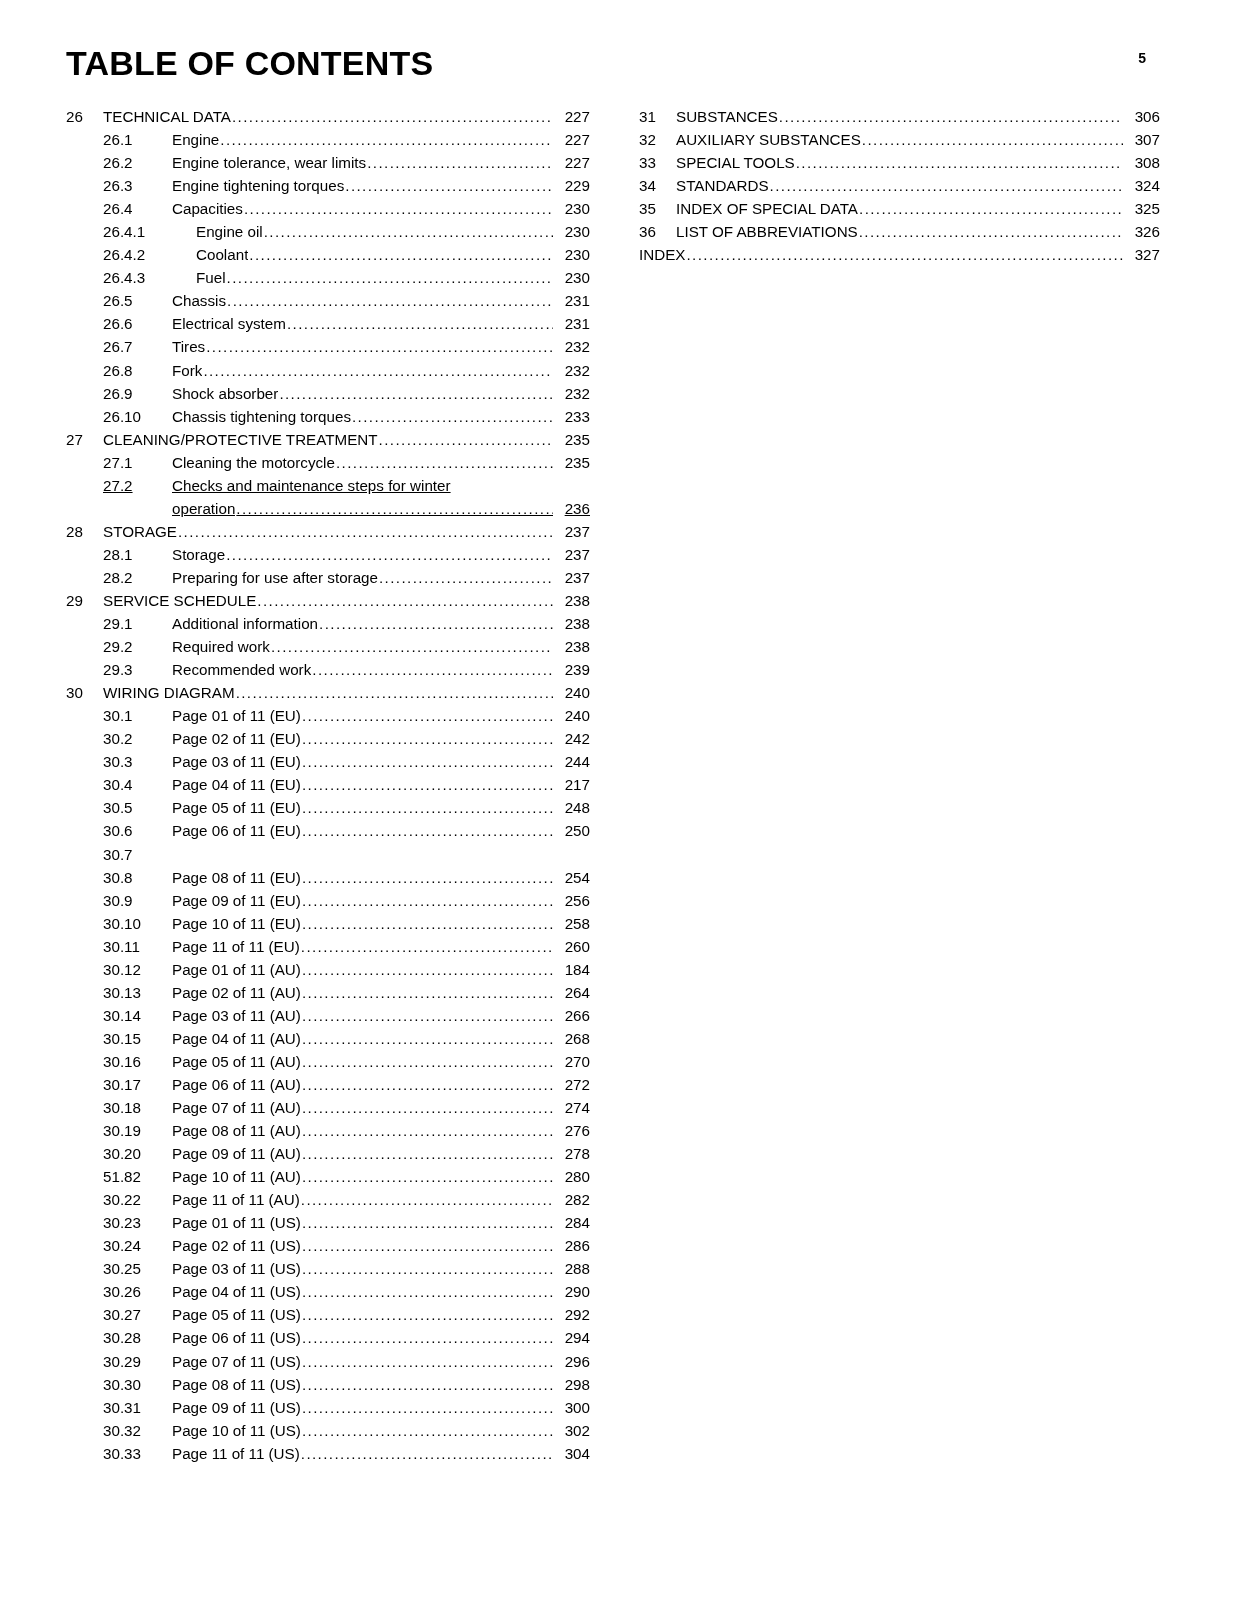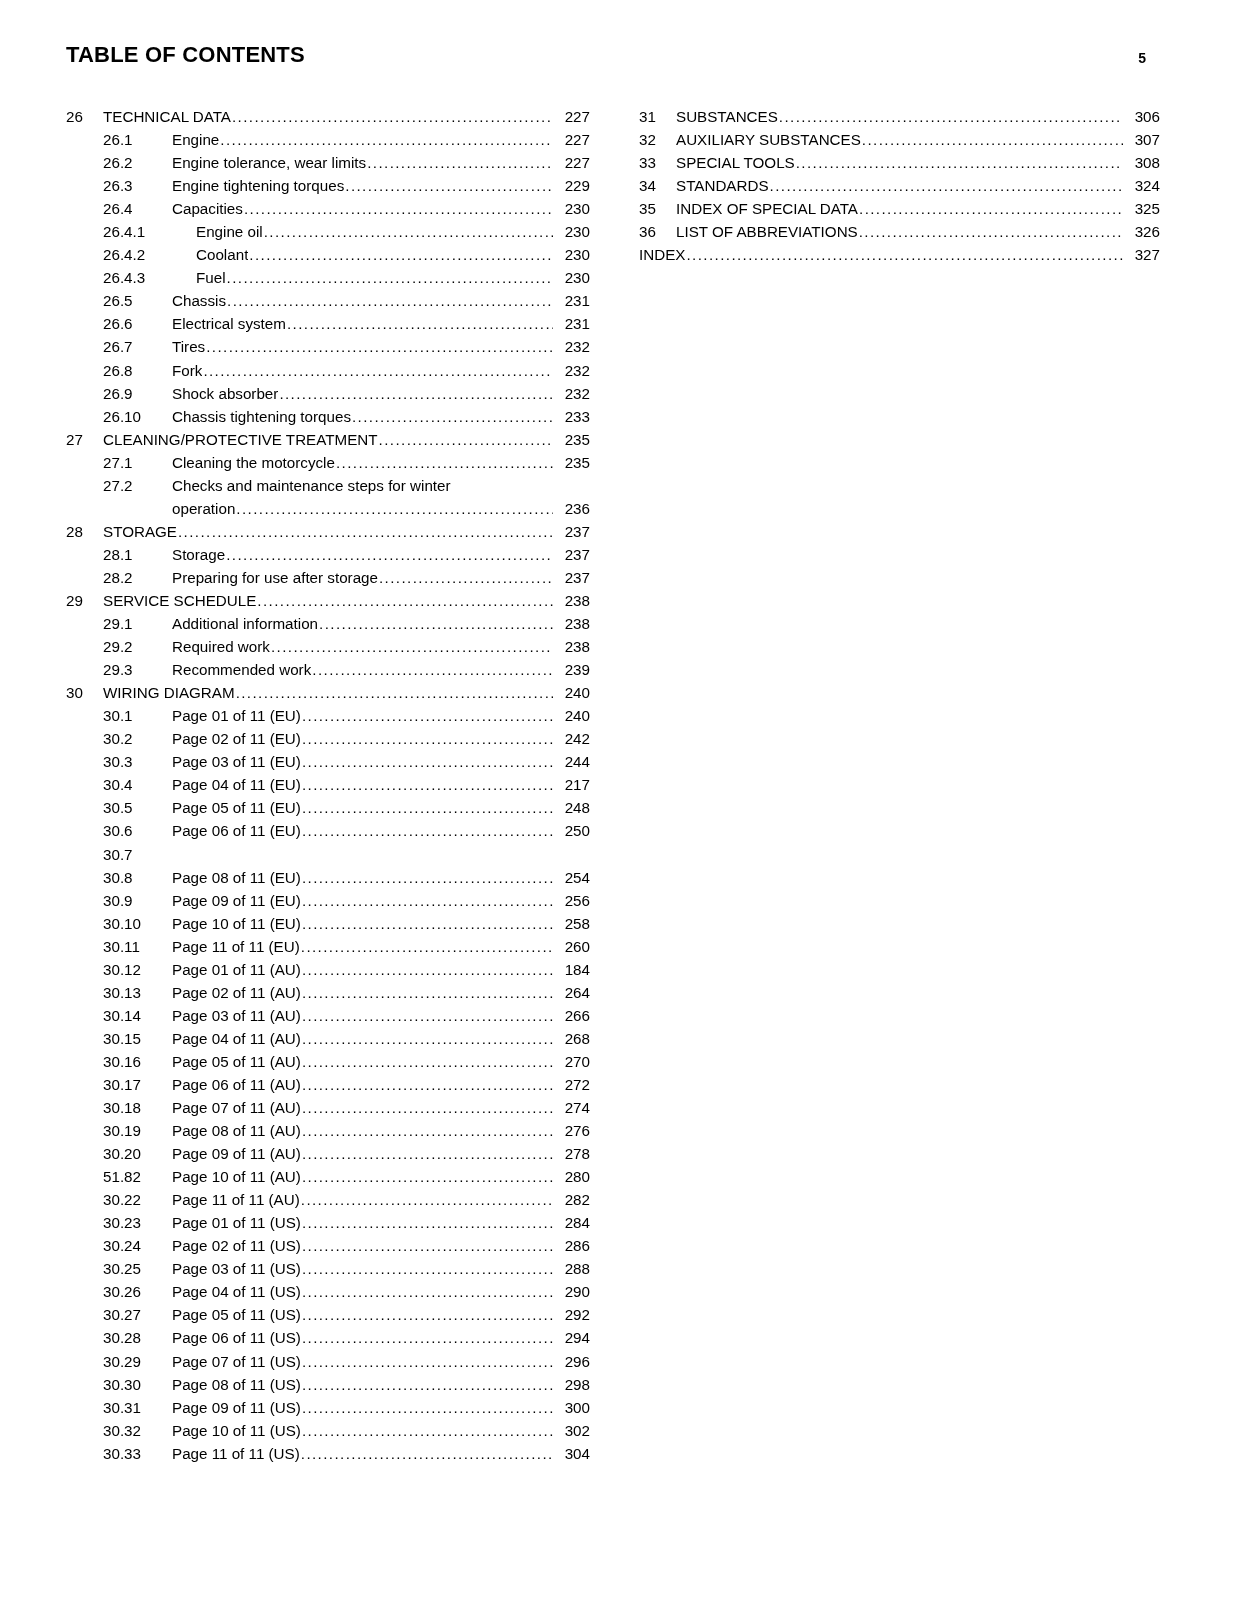--- a/index.html
+++ b/index.html
@@ -21,22 +21,22 @@
   .header {
     position: absolute;
     left: 66px;
     top: 34px;
     width: 1080px;
     height: 48px;
   }
   .doc-title {
     position: absolute;
     left: 0;
-    top: 0;
-    font-size: 22px;
+    top: 8px;
+    font-size: 34px;
     font-weight: bold;
     letter-spacing: 0.2px;
     line-height: 42px;
     white-space: nowrap;
   }
   .page-number {
     position: absolute;
     right: 0;
     top: 16px;
     font-size: 14px;
@@ -63,20 +63,21 @@
     display: flex;
     align-items: flex-start;
     height: 23.05px;
     font-size: 15.2px;
     line-height: 23.05px;
     white-space: nowrap;
   }
   .toc-row.two-line {
     height: 46.1px;
     align-items: flex-start;
+    text-decoration: underline;
   }
 
   .num {
     flex: 0 0 auto;
     text-align: left;
   }
   
   .lvl1 > .num { width: 37px; }
   
   .lvl2 > .num { width: 69px; margin-left: 37px; }

